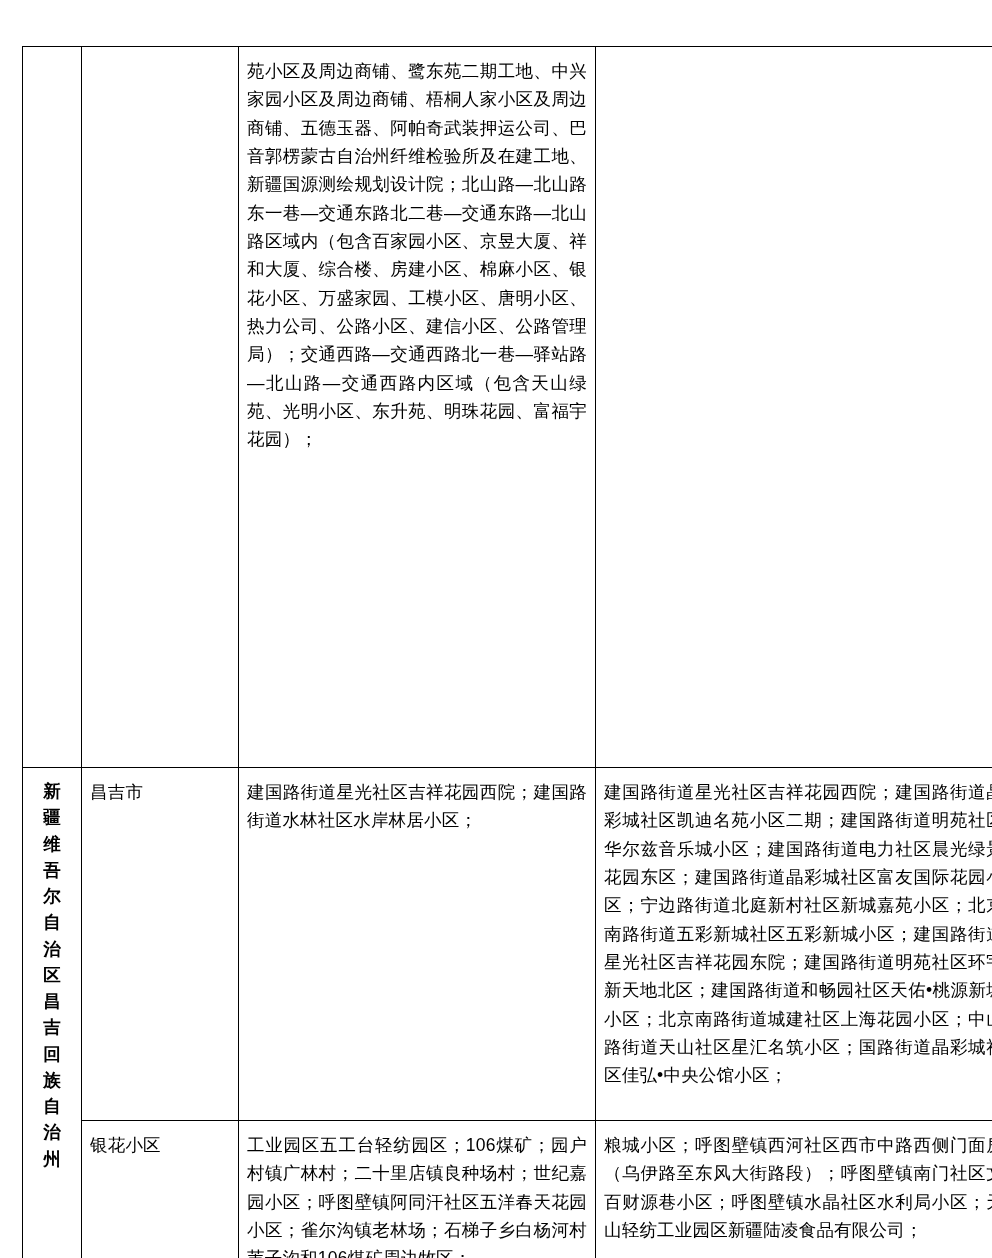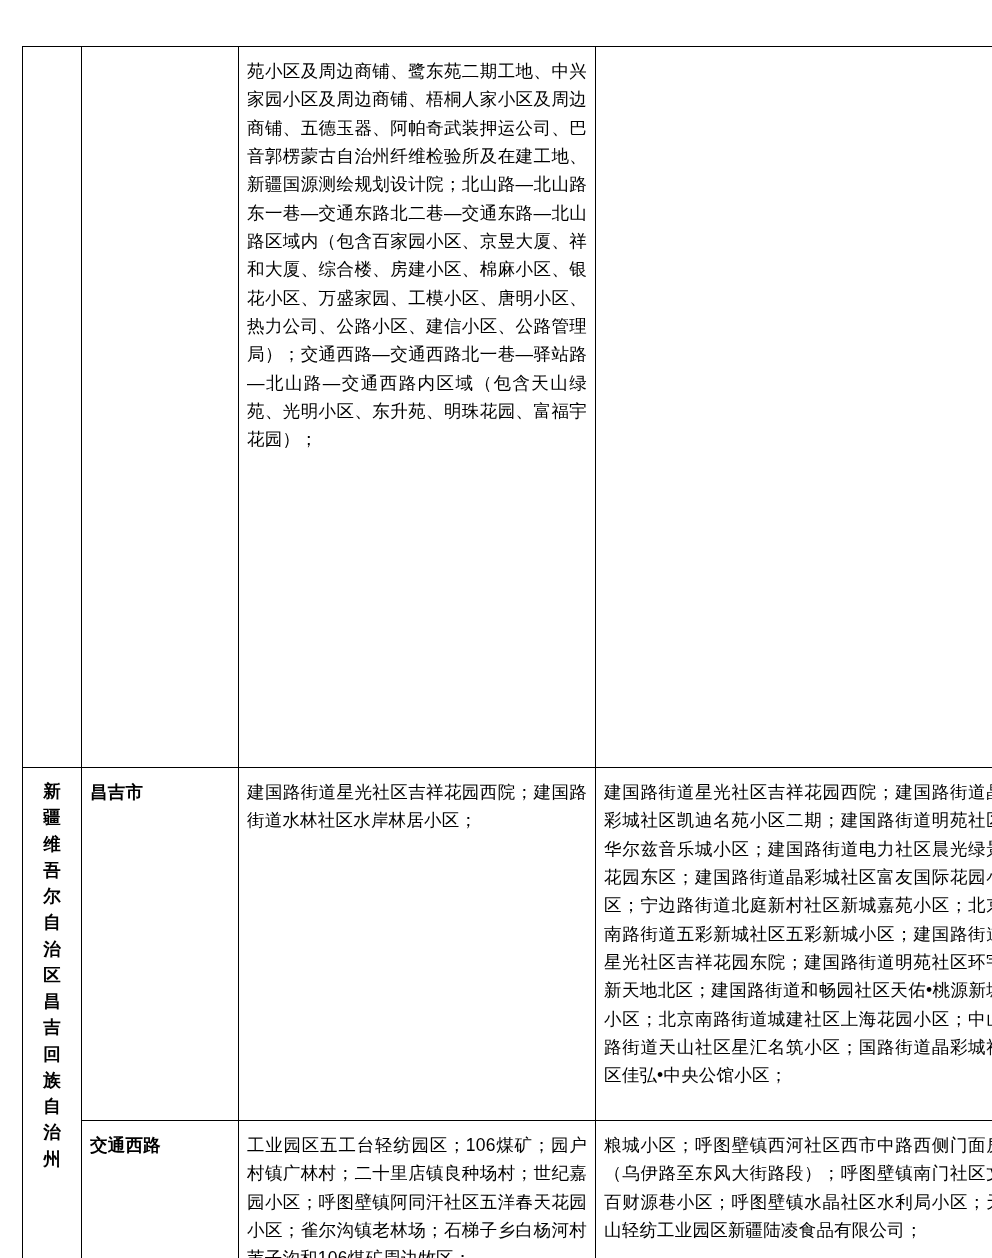--- a/index.html
+++ b/index.html
@@ -42,21 +42,21 @@
     text-align: center;
     vertical-align: middle;
     font-weight: bold;
     padding: 6px 4px;
     line-height: 1.45;
   }
   td.col-city {
     width: 140px;
     text-align: left;
     vertical-align: middle;
-    font-weight: bold;
+    font-weight: normal;
     padding-left: 14px;
   }
   td.col-mid {
     width: 340px;
   }
   td.col-right {
     width: 400px;
   }
   .cell-text {
     display: block;
@@ -119,21 +119,21 @@
         </td>
         <td class="col-mid">
           <span class="cell-text">建国路街道星光社区吉祥花园西院；建国路街道水林社区水岸林居小区；</span>
         </td>
         <td class="col-right">
           <span class="cell-text">建国路街道星光社区吉祥花园西院；建国路街道晶彩城社区凯迪名苑小区二期；建国路街道明苑社区华尔兹音乐城小区；建国路街道电力社区晨光绿景花园东区；建国路街道晶彩城社区富友国际花园小区；宁边路街道北庭新村社区新城嘉苑小区；北京南路街道五彩新城社区五彩新城小区；建国路街道星光社区吉祥花园东院；建国路街道明苑社区环宇新天地北区；建国路街道和畅园社区天佑•桃源新城小区；北京南路街道城建社区上海花园小区；中山路街道天山社区星汇名筑小区；国路街道晶彩城社区佳弘•中央公馆小区；</span>
         </td>
       </tr>
       <tr class="row-bot">
         <td class="col-city">
-          <span class="cell-text">交通西路</span>
+          <span class="cell-text">银花小区</span>
         </td>
         <td class="col-mid">
           <span class="cell-text">工业园区五工台轻纺园区；106煤矿；园户村镇广林村；二十里店镇良种场村；世纪嘉园小区；呼图壁镇阿同汗社区五洋春天花园小区；雀尔沟镇老林场；石梯子乡白杨河村苇子沟和106煤矿周边牧区；</span>
         </td>
         <td class="col-right">
           <span class="cell-text">粮城小区；呼图壁镇西河社区西市中路西侧门面房（乌伊路至东风大街路段）；呼图壁镇南门社区文百财源巷小区；呼图壁镇水晶社区水利局小区；天山轻纺工业园区新疆陆凌食品有限公司；</span>
         </td>
       </tr>
     </tbody>
   </table>

